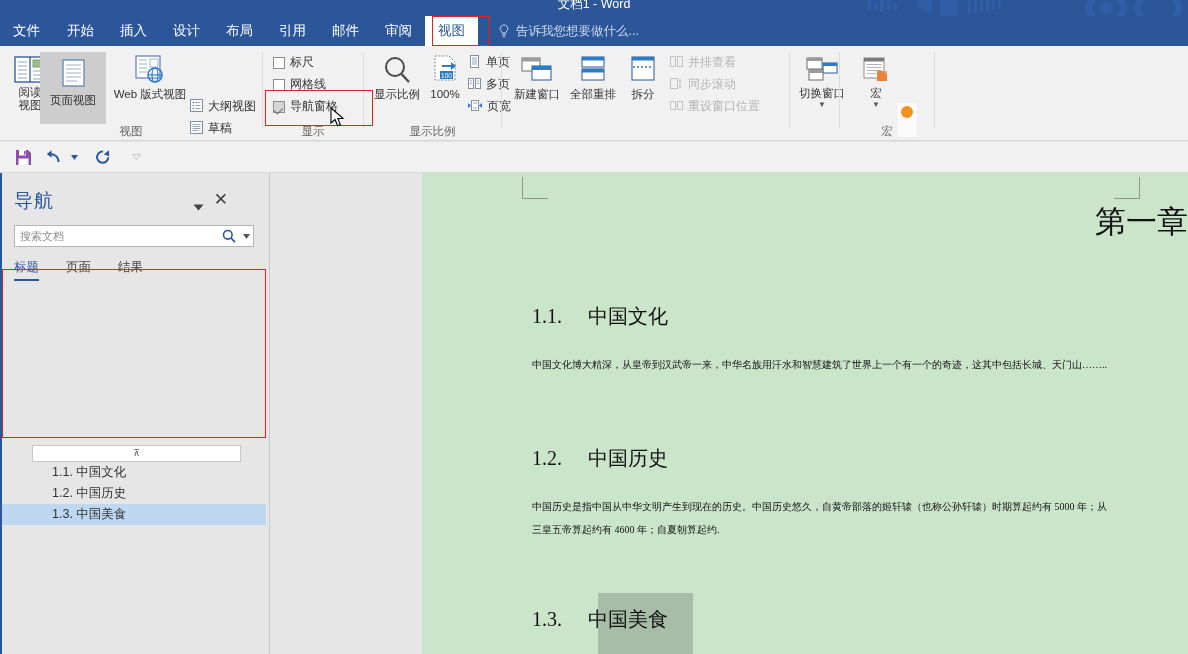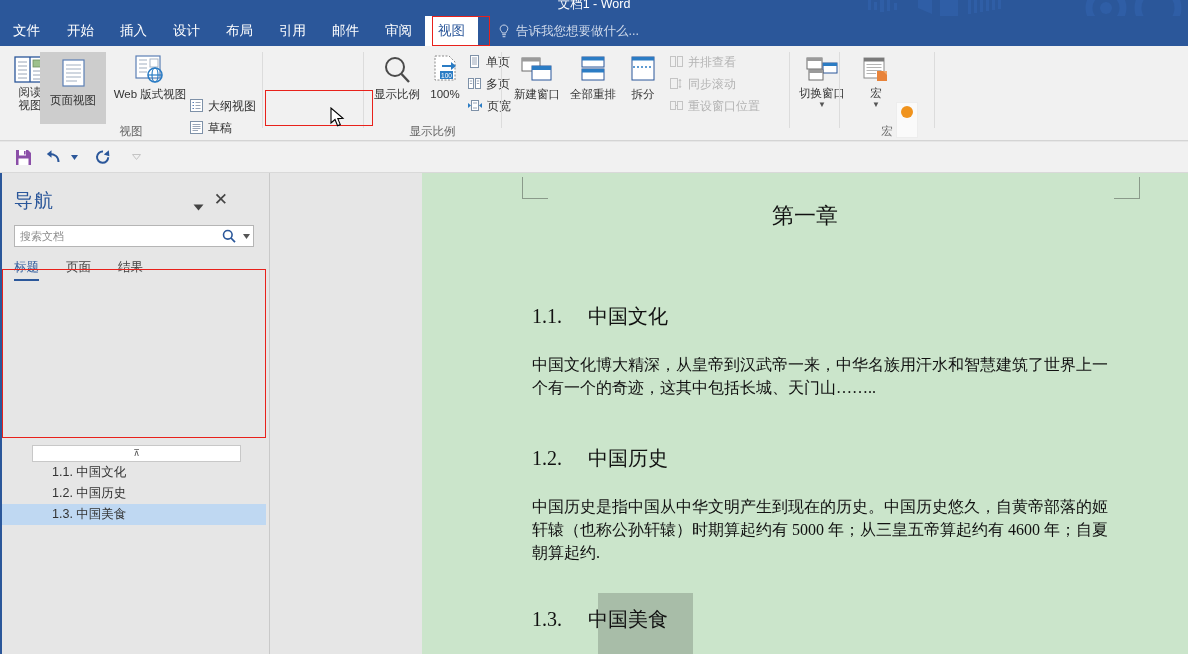--- a/index.html
+++ b/index.html
@@ -155,30 +155,30 @@
   .page {
     position: absolute; left: 152px; top: 0; width: 766px; height: 481px;
     background: #cbe5cb;
   }
   .mk { position: absolute; border-color: #8a9a8a; }
   .mk-tl { left: 100px; top: 4px; width: 26px; height: 22px; border-left: 1.4px solid #8a9a8a; border-bottom: 1.4px solid #8a9a8a; }
   .mk-tr { right: 48px; top: 4px; width: 26px; height: 22px; border-right: 1.4px solid #8a9a8a; border-bottom: 1.4px solid #8a9a8a; }
 
   .chapter {
     position: absolute; left: 0; top: 28px; width: 100%;
-    text-align: center; font-size: 22px; color: #111; font-weight: normal;
+    text-align: right; font-size: 31px; color: #111; font-weight: normal;
     font-family: "Liberation Serif", "DejaVu Serif", serif;
   }
   .h2 {
     position: absolute; left: 110px; font-size: 20px; color: #111;
     font-family: "Liberation Serif", "DejaVu Serif", serif; white-space: nowrap;
   }
   .h2 .num { display:inline-block; width: 56px; }
   .para {
-    position: absolute; left: 110px; width: 580px; font-size: 16px; color: #111;
+    position: absolute; left: 110px; width: 580px; font-size: 10px; color: #111;
     line-height: 23px; font-family: "Liberation Serif", "DejaVu Serif", serif;
   }
   .sel-block {
     position: absolute; background: #a8bda8;
   }
 
   
   .nav-vline { position:absolute; left: 269px; top:173px; width:1px; height:481px; background:#c9c9c9; }
 </style>
 </head>
@@ -324,20 +324,35 @@
               <line x1="2.5" y1="9.5" x2="8" y2="9.5" stroke="#9aa6b8"></line>
             </svg>
         </span>
         <span>草稿</span>
       </div>
 
       <div class="group-label">视图</div>
     </div>
     <div class="grp-sep" style="left:262px;"></div>
 
+    <div class="group" style="left:263px; width:100px;">
+      <div class="smallitem" style="left:10px; top:8px;">
+        <span class="chk"></span>
+        <span>标尺</span>
+      </div>
+      <div class="smallitem" style="left:10px; top:30px;">
+        <span class="chk"></span>
+        <span>网格线</span>
+      </div>
+      <div class="smallitem" style="left:10px; top:52px;">
+        <span class="chk checked"></span>
+        <span>导航窗格</span>
+      </div>
+      <div class="group-label">显示</div>
+    </div>
     <div class="grp-sep" style="left:363px;"></div>
 
     <div class="group" style="left:364px; width:137px;">
       <div class="bigbtn" style="left:2px; top:6px; width:62px;">
         <div class="ico">
           <svg width="32" height="32" viewBox="0 0 32 32">
               <circle cx="14" cy="13" r="9" fill="none" stroke="#4a4a4a" stroke-width="2"></circle>
               <line x1="20.5" y1="20" x2="28" y2="28" stroke="#4a4a4a" stroke-width="2.4"></line>
             </svg>
         </div>

